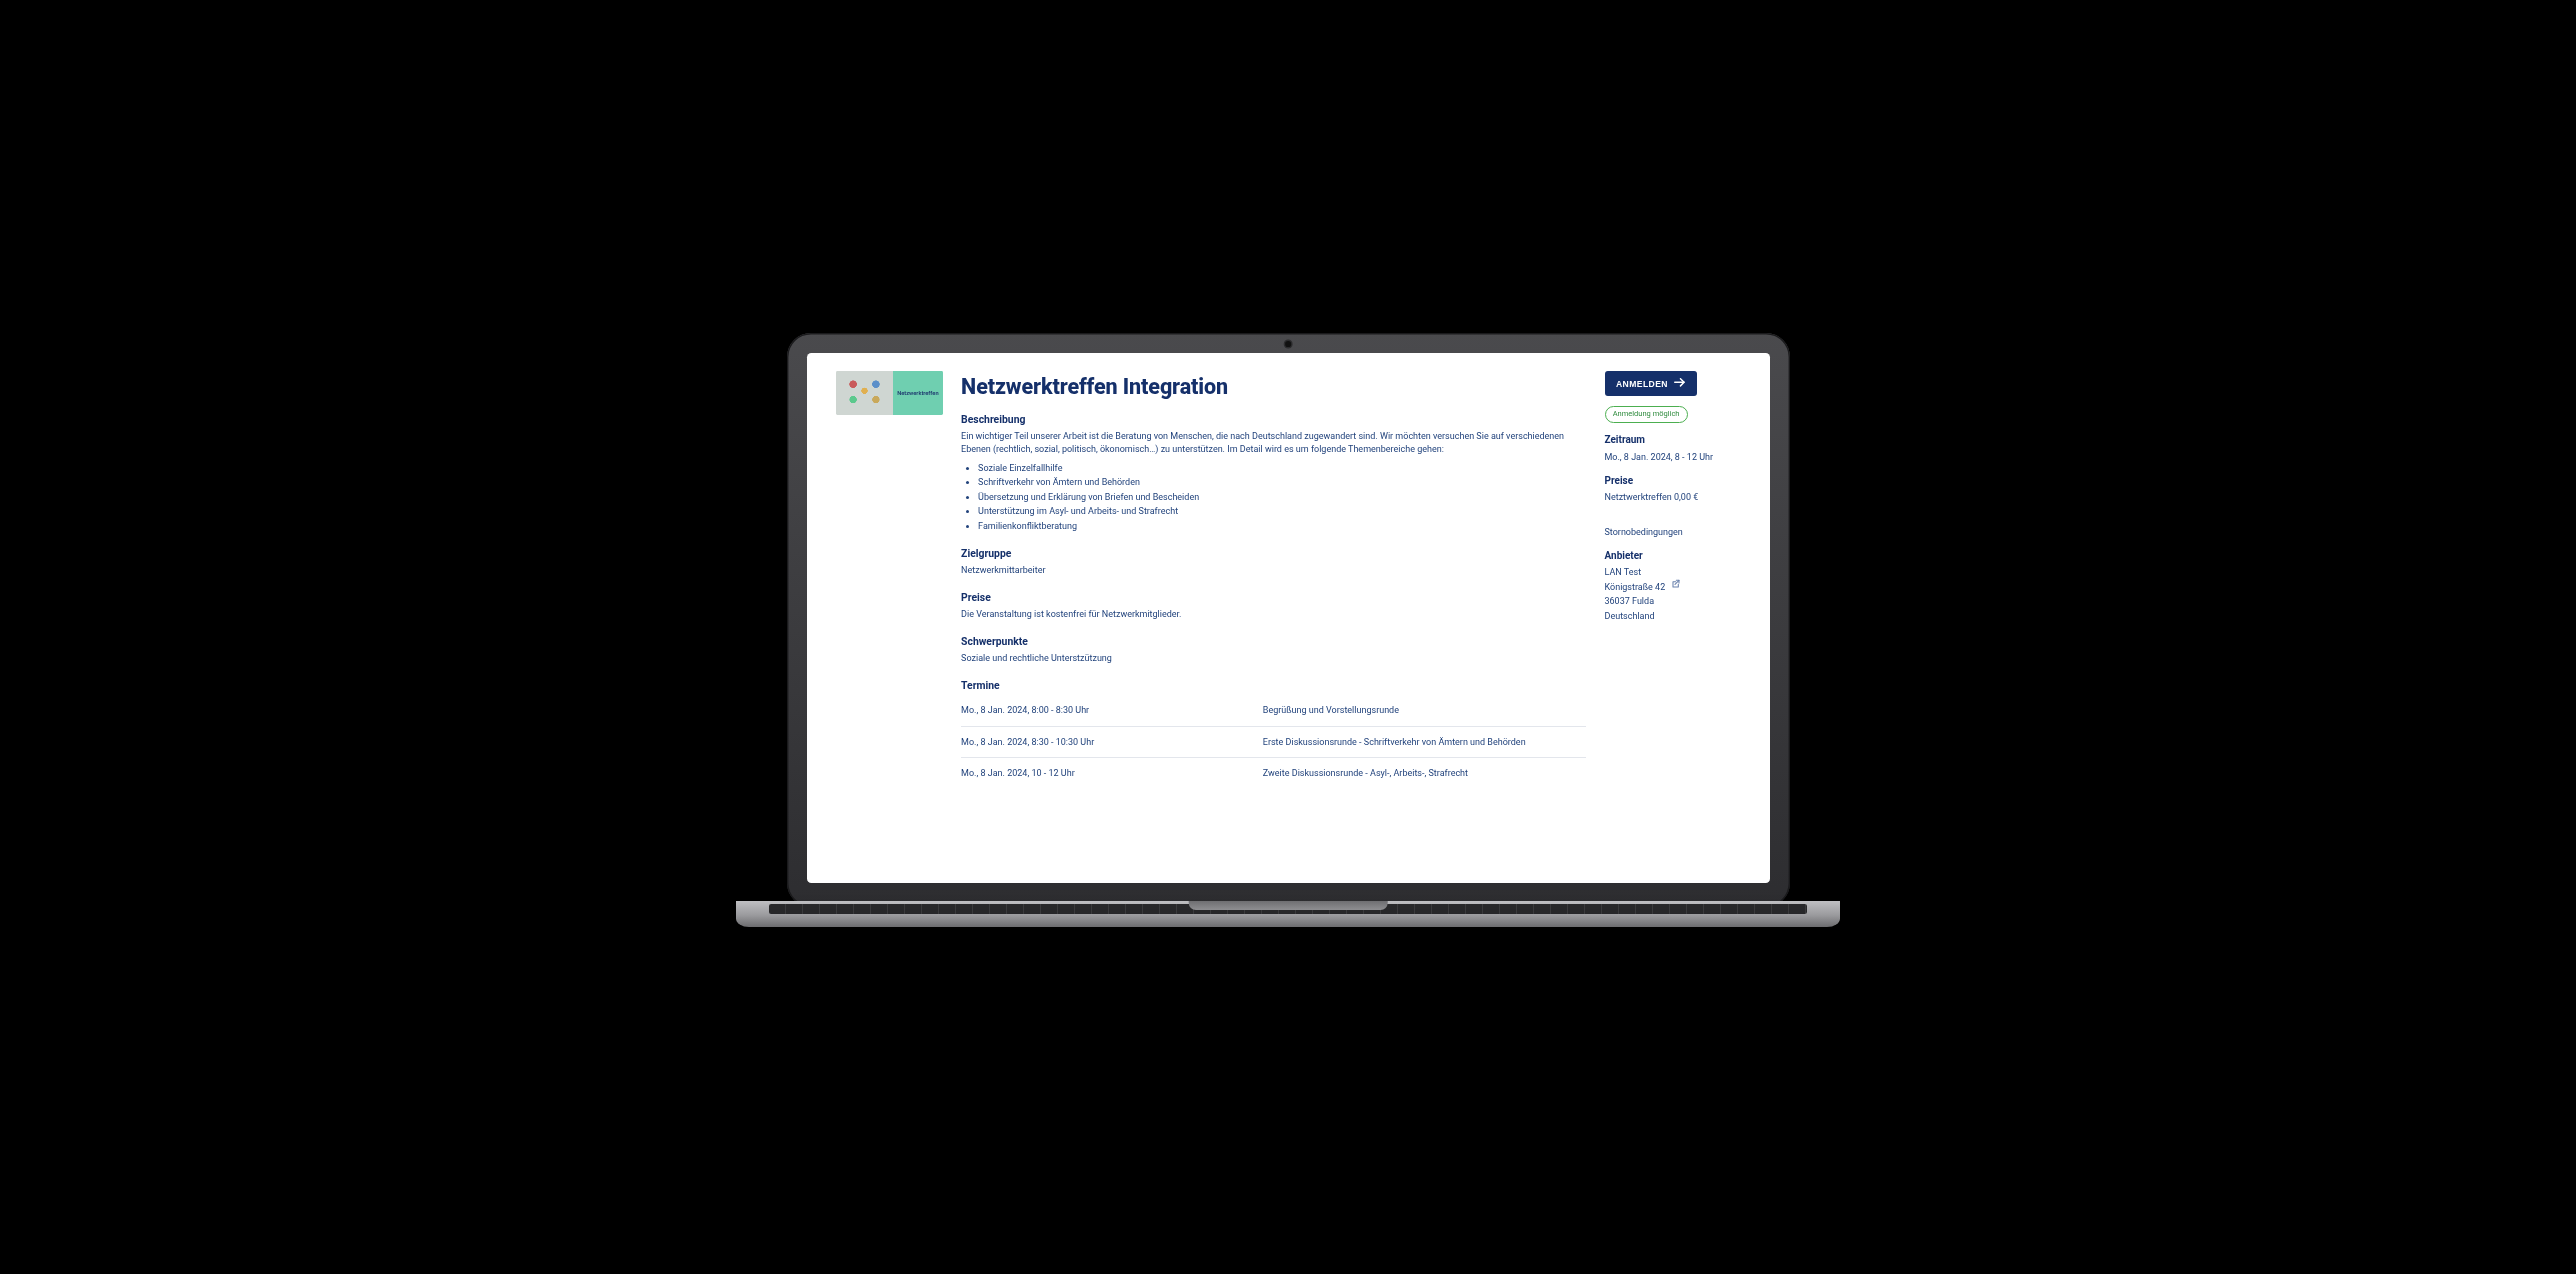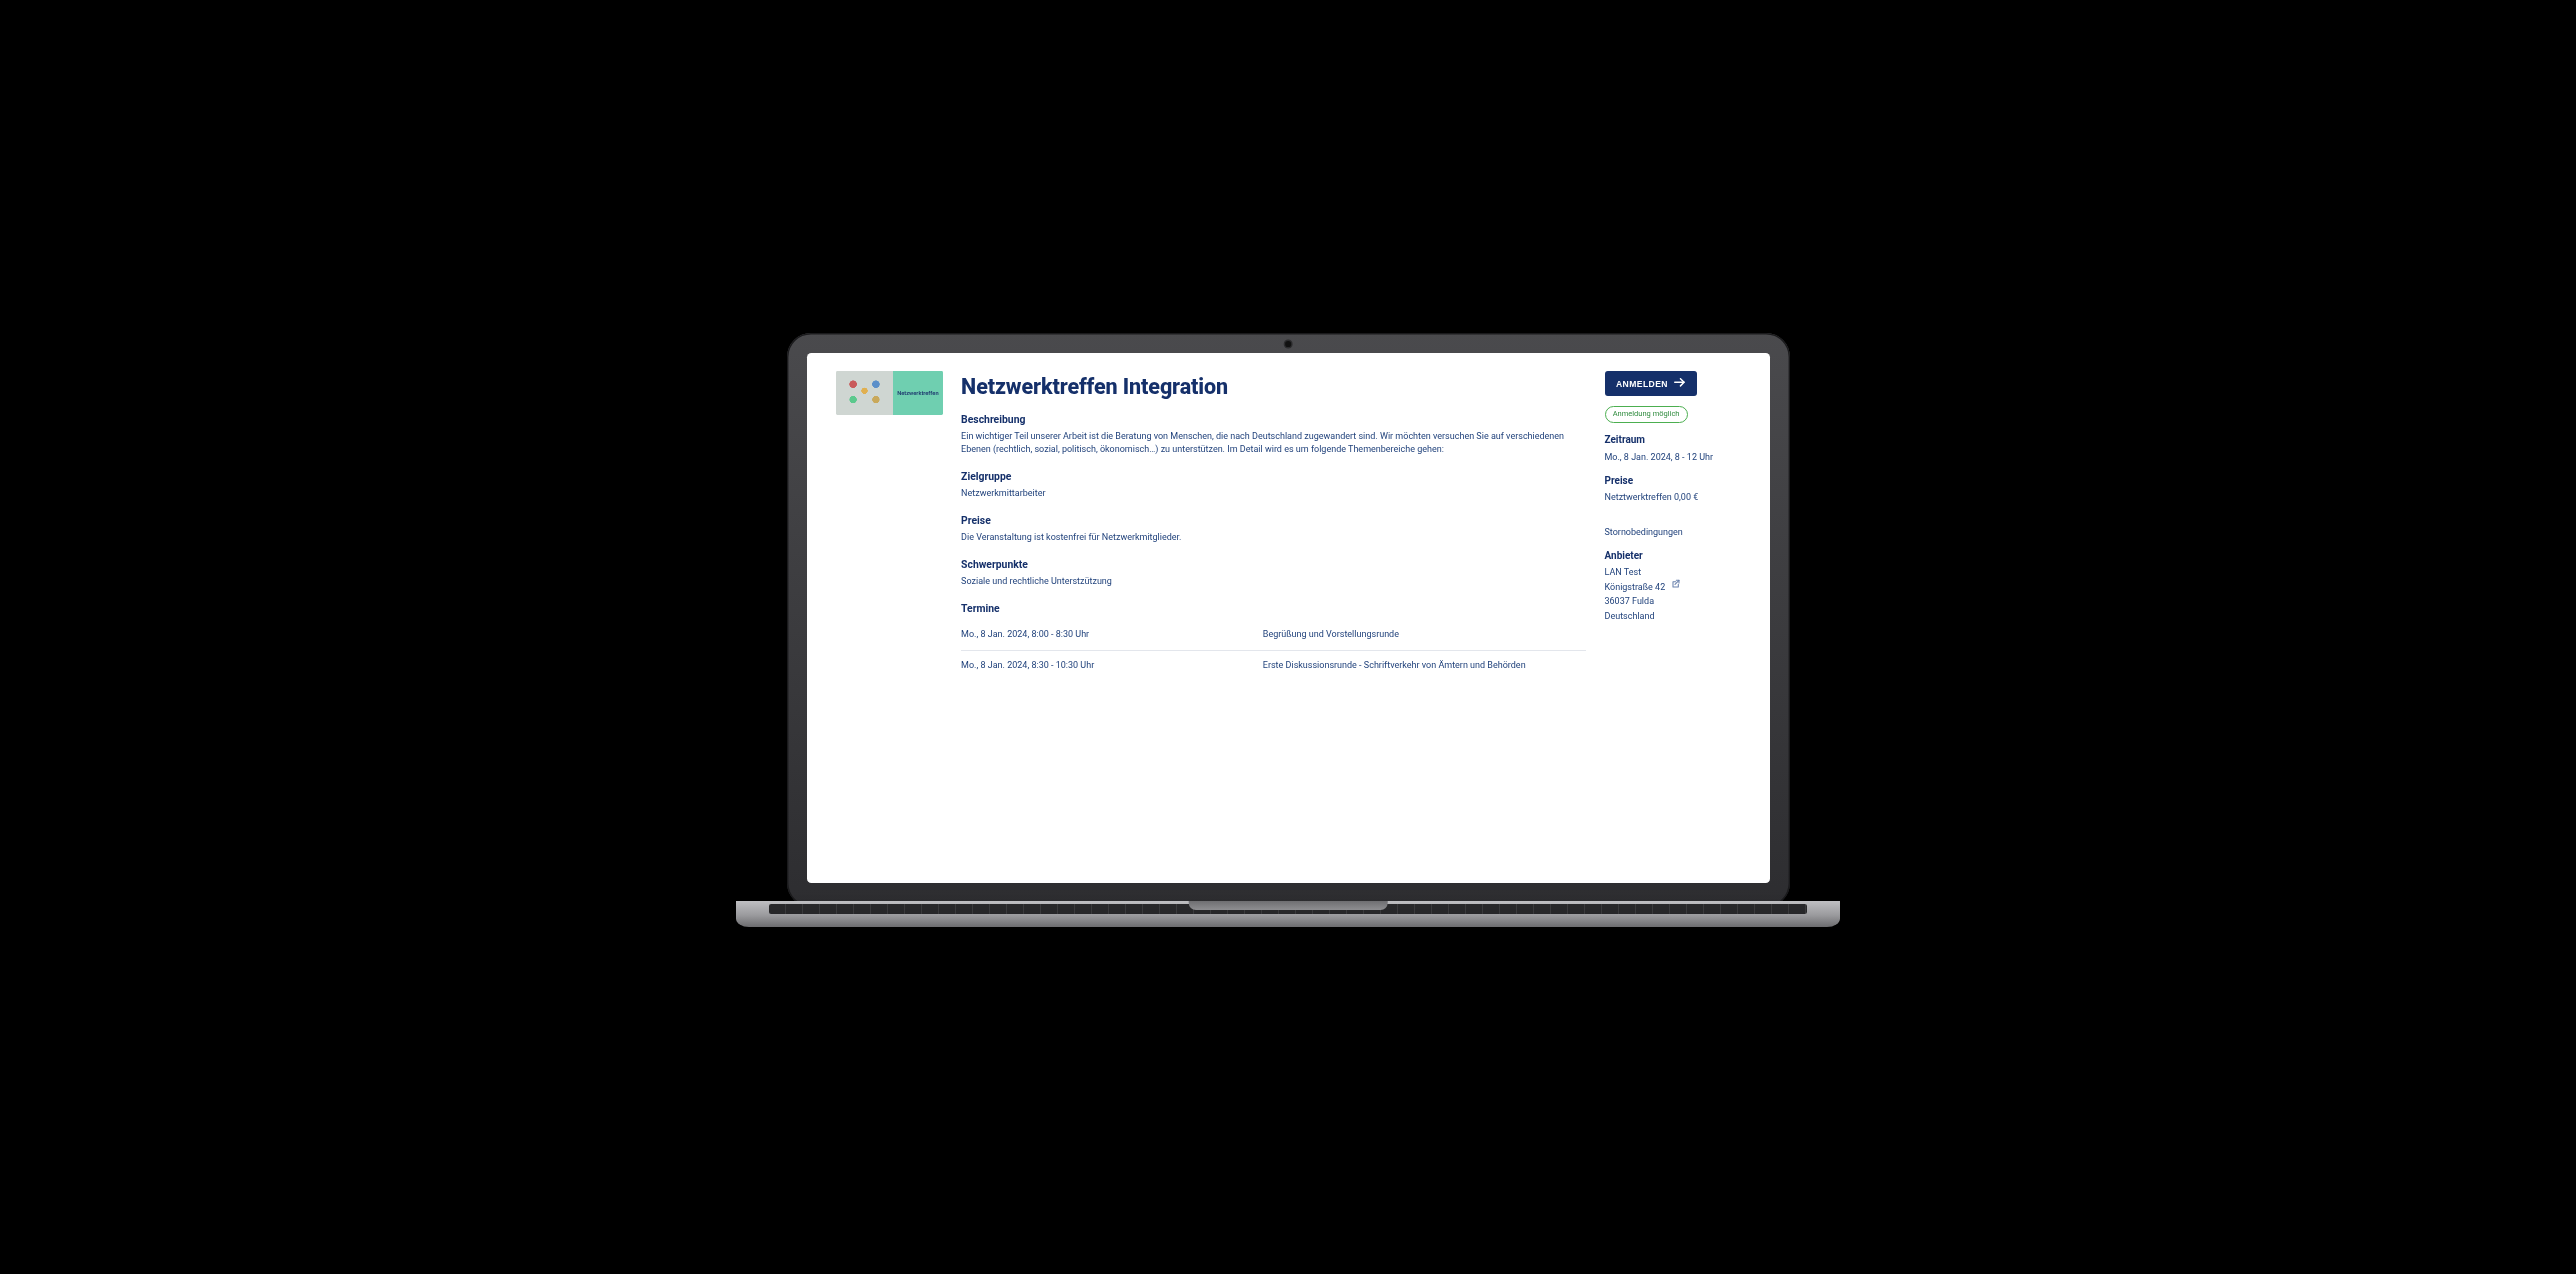--- a/index.html
+++ b/index.html
@@ -241,39 +241,50 @@
             <div class="thumb-left"></div>
             <div class="thumb-right">Netzwerktreffen</div>
           </div>
         </div>
 
         <div class="col-main">
           <h1 class="title">Netzwerktreffen Integration</h1>
 
           <h3 class="section first">Beschreibung</h3>
           <p class="body-text">Ein wichtiger Teil unserer Arbeit ist die Beratung von Menschen, die nach Deutschland zugewandert sind. Wir möchten versuchen Sie auf verschiedenen Ebenen (rechtlich, sozial, politisch, ökonomisch…) zu unterstützen. Im Detail wird es um folgende Themenbereiche gehen:</p>
+          <ul class="topics">
+            <li>Soziale Einzelfallhilfe</li>
+            <li>Schriftverkehr von Ämtern und Behörden</li>
+            <li>Übersetzung und Erklärung von Briefen und Bescheiden</li>
+            <li>Unterstützung im Asyl- und Arbeits- und Strafrecht</li>
+            <li>Familienkonfliktberatung</li>
+          </ul>
 
           <h3 class="section">Zielgruppe</h3>
           <p class="body-text">Netzwerkmittarbeiter</p>
 
           <h3 class="section">Preise</h3>
           <p class="body-text">Die Veranstaltung ist kostenfrei für Netzwerkmitglieder.</p>
 
           <h3 class="section">Schwerpunkte</h3>
           <p class="body-text">Soziale und rechtliche Unterstzützung</p>
 
           <h3 class="section">Termine</h3>
           <div class="schedule">
             <div class="schedule-row">
               <div class="schedule-time">Mo., 8 Jan. 2024, 8:00 - 8:30 Uhr</div>
               <div class="schedule-topic">Begrüßung und Vorstellungsrunde</div>
             </div>
             <div class="schedule-row">
               <div class="schedule-time">Mo., 8 Jan. 2024, 8:30 - 10:30 Uhr</div>
               <div class="schedule-topic">Erste Diskussionsrunde - Schriftverkehr von Ämtern und Behörden</div>
+            </div>
+            <div class="schedule-row">
+              <div class="schedule-time">Mo., 8 Jan. 2024, 10 - 12 Uhr</div>
+              <div class="schedule-topic">Zweite Diskussionsrunde - Asyl-, Arbeits-, Strafrecht</div>
             </div>
           </div>
         </div>
 
         <div class="col-side">
           <button class="signup-btn">
             <span>ANMELDEN</span>
             <span>
               <svg width="11.5" height="8.6" viewBox="0 0 16 12" fill="none" stroke-width="2" stroke-linecap="round" stroke-linejoin="round">
                   <line x1="1" y1="6" x2="14" y2="6"></line>

